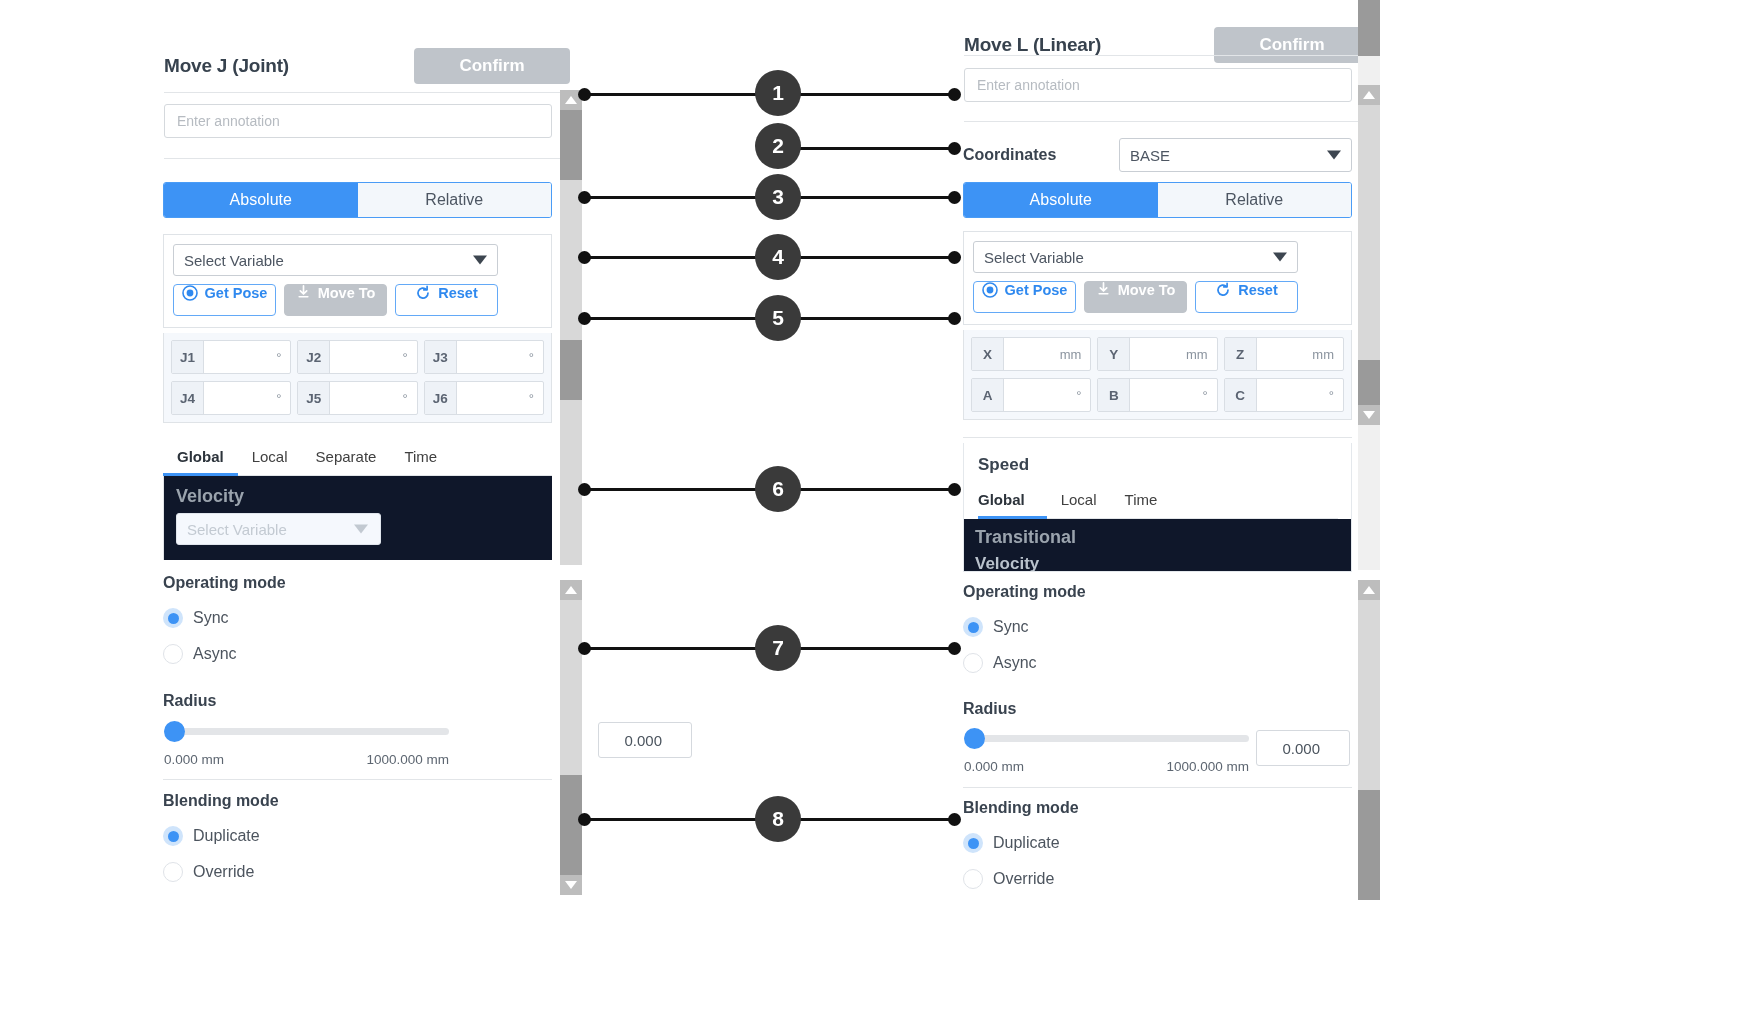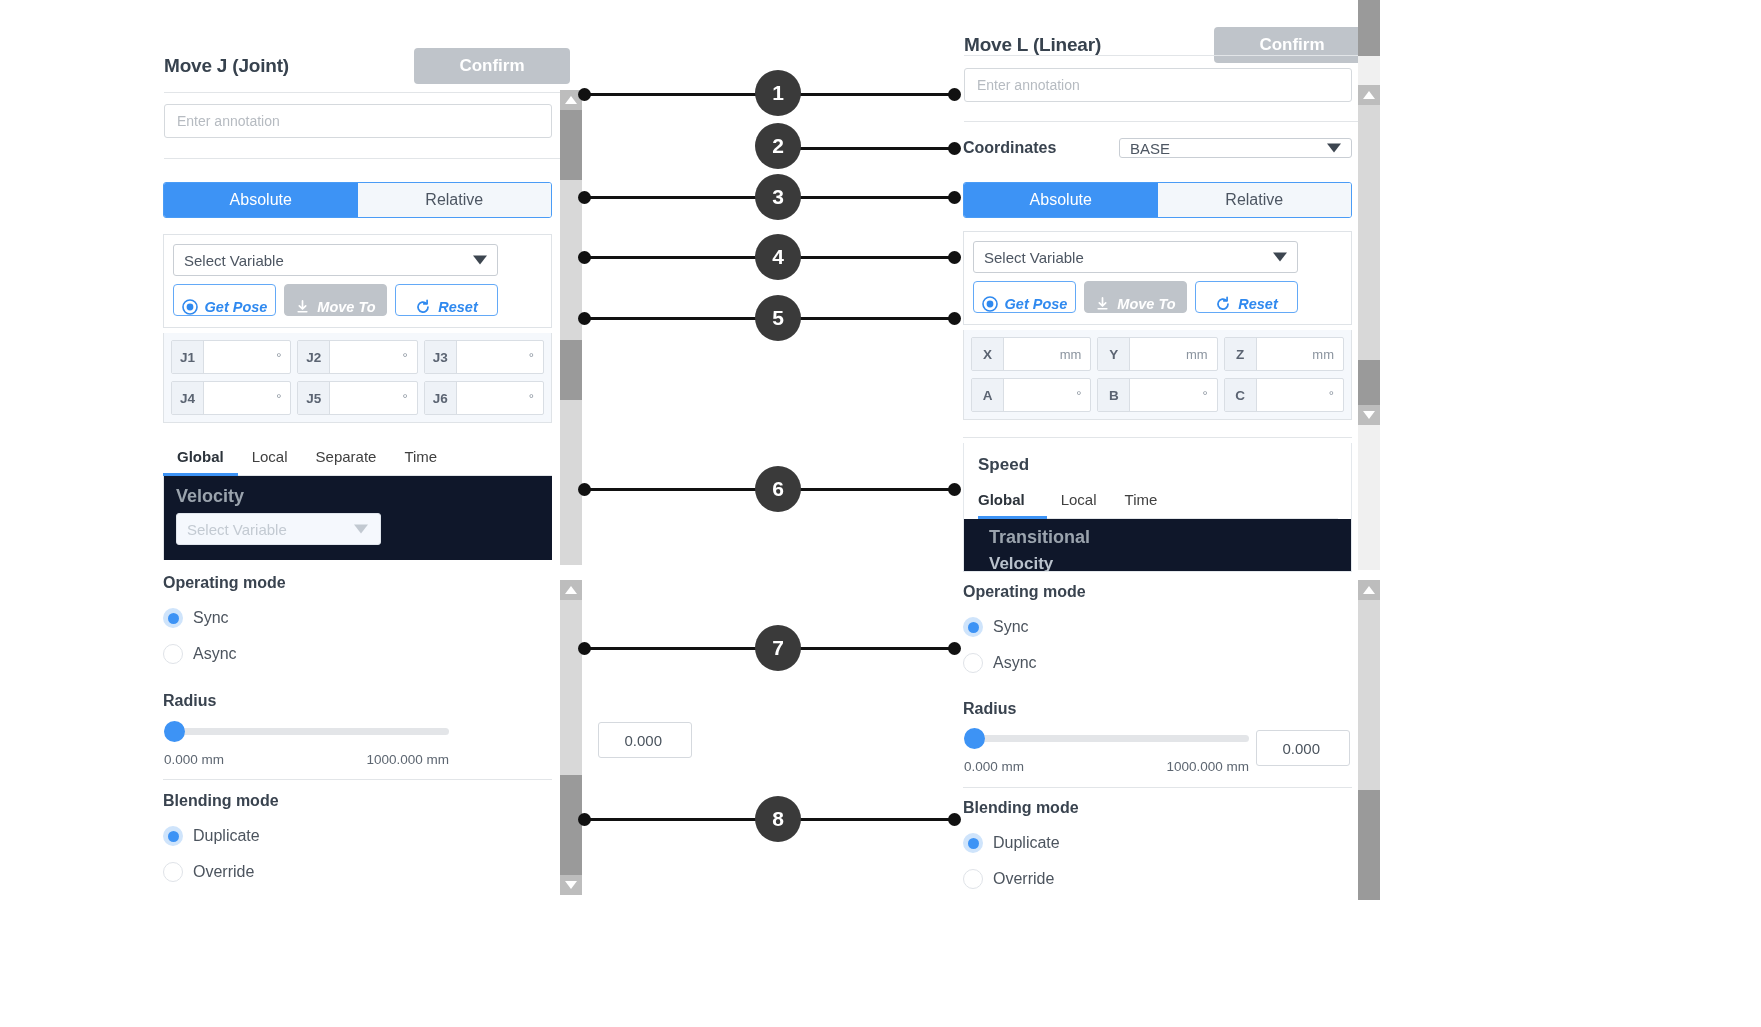--- a/index.html
+++ b/index.html
@@ -54,24 +54,23 @@
     display: flex; align-items: center; padding: 0 10px;
     font-size: 15px; color: #4d5662; position: relative;
   }
   .select .caret {
     position: absolute; right: 10px; top: 50%; transform: translateY(-50%);
     width: 0; height: 0; border-left: 7px solid transparent;
     border-right: 7px solid transparent; border-top: 9px solid #3d4650;
   }
   .btnrow { display: flex; gap: 8px; margin-top: 8px; }
   .pbtn {
-    height: 32px; border-radius: 4px; display: flex; align-items: flex-end;
+    height: 32px; border-radius: 4px; display: flex; align-items: flex-start;
     justify-content: center; gap: 7px; font-size: 14.5px; font-weight: bold;
     flex: 1;
-    font-style: italic;
   }
   .pbtn.blue { border: 1px solid #63a9f7; background: #fff; color: #2f89ef; }
   .pbtn.grey { border: 1px solid #bfc4ca; background: #bfc4ca; color: #fff; }
 
   
   .fieldgrid {
     background: #f5f8fc; border: 1px solid #dfe3e7; border-top: none;
     padding: 7px; display: flex; flex-direction: column; gap: 7px;
   }
   .fieldrow { display: flex; gap: 6px; }
@@ -358,21 +357,21 @@
       <div class="panel-title">Move L (Linear)</div>
       <div class="confirm-btn" style="width:156px; height:36px;">Confirm</div>
     </div>
     <div class="hr" style="position:absolute; left:24px; top:55px; width:406px;"></div>
 
     <input class="annotation-input" readonly="" style="position: absolute; left: 24px; top: 68px; width: 388px;" placeholder="Enter annotation">
     <div class="hr" style="position:absolute; left:24px; top:121px; width:406px;"></div>
 
     <div style="position:absolute; left:23px; top:138px; width:389px; display:flex; align-items:center; justify-content:space-between;">
       <div class="sec-title">Coordinates</div>
-      <div class="select" style="width:233px; height:20px;">
+      <div class="select" style="width:233px; height:34px;">
         <span>BASE</span>
         <span class="caret"></span>
       </div>
     </div>
 
     <div class="seg" style="position:absolute; left:23px; top:182px; width:389px;">
       <div class="on">Absolute</div>
       <div class="off">Relative</div>
     </div>
 
@@ -458,21 +457,21 @@
 
     <div class="hr" style="position:absolute; left:23px; top:437px; width:389px;"></div>
 
     <div style="position:absolute; left:23px; top:443px; width:389px; height:129px; border:1px solid #e4e8ec; border-top:none; background:#fff; overflow:hidden;">
       <div class="sec-title" style="margin:12px 0 0 14px; font-size:17px;">Speed</div>
       <div class="tabs" style="margin-top:10px; margin-left:14px; width:360px;">
         <div class="tab sel" style="padding-left:0; padding-right:22px;">Global</div>
         <div class="tab">Local</div>
         <div class="tab">Time</div>
       </div>
-      <div class="velo-pane" style="height:55px; padding:8px 14px 0 25px; border-left:none;">
+      <div class="velo-pane" style="height:55px; padding:8px 14px 0 11px; border-left:none;">
         <div class="velo-label">Transitional</div>
         <div style="font-size:17px; color:#b9c2cc; font-weight:bold; margin-top:2px;">Velocity</div>
       </div>
     </div>
 
     <div class="sec-title" style="position:absolute; left:23px; top:583px;">Operating mode</div>
     <div class="radio-row" style="position:absolute; left:23px; top:617px;">
       <span class="radio on"></span>
       <span class="radio-lbl">Sync</span>
     </div>

